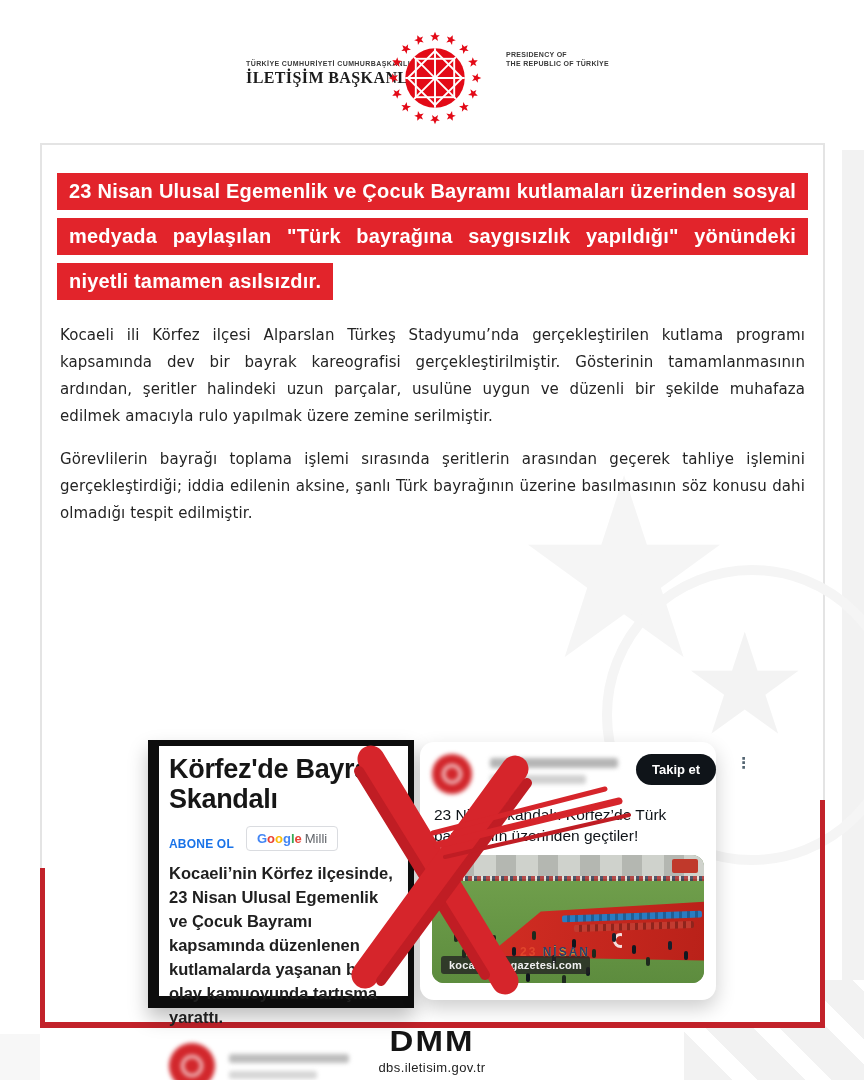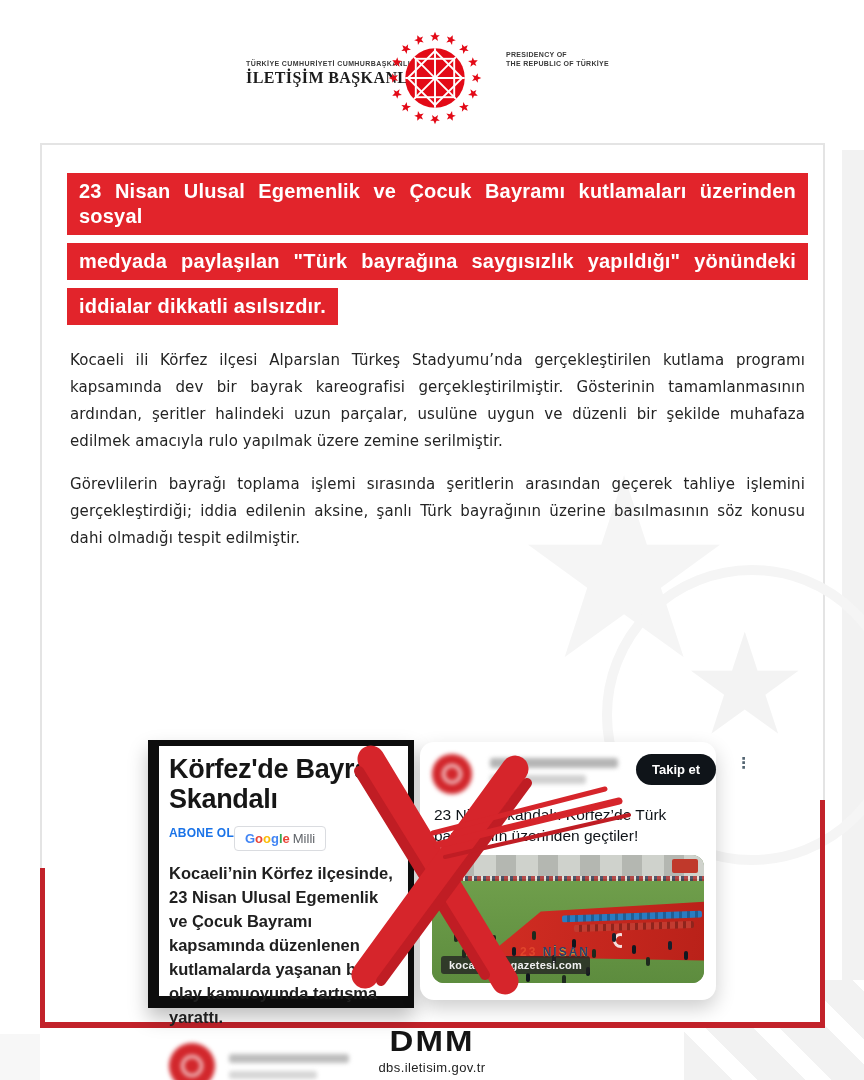--- a/index.html
+++ b/index.html
@@ -35,21 +35,21 @@
     position:absolute; left:40px; top:143px; width:785px; height:885px;
     background:#fff; border:2px solid #e4e4e4; z-index:1;
   }
   .acc-b { position:absolute; left:-2px; right:-2px; bottom:-2px; height:6px; background:#c2222a; }
   .acc-l { position:absolute; left:-2px; width:5px; top:723px; bottom:-2px; background:#c2222a; }
   .acc-r { position:absolute; right:-2px; width:5px; top:655px; bottom:-2px; background:#c2222a; }
   .watermark-star { position:absolute; color:#f5f5f5; z-index:0; line-height:1; user-select:none; }
   .wm1 { font-size:250px; left:470px; top:300px; }
   .wm2 { font-size:140px; left:640px; top:470px; color:#f3f3f3; }
   .wm-circle { position:absolute; left:560px; top:420px; width:300px; height:300px; border:10px solid #f5f5f5; border-radius:50%; z-index:0; }
-  .box-inner { position:relative; z-index:2; padding:28px 15px 0 25px; }
+  .box-inner { position:relative; z-index:2; padding:28px 15px 0 15px; }
   
   .claim-line {
     background:#e2242b; color:#fff; font-weight:700; font-size:20px;
     padding:6px 12px; margin-bottom:8px; letter-spacing:.2px; line-height:25px;
   }
   .claim-just { text-align:justify; text-align-last:justify; }
   .claim-short { display:inline-block; }
   
   .paras { padding:14px 3px 0 3px; }
   .para {
@@ -59,21 +59,21 @@
   }
   
   .news-card {
     position:absolute; left:106px; top:595px; width:266px; height:268px;
     background:#fff; border-style:solid; border-color:#0d0d0d;
     border-width:6px 6px 12px 11px; z-index:3;
     box-shadow:0 10px 18px rgba(0,0,0,.25);
   }
   .news-pad { padding:8px 10px; }
   .news-headline { font-size:27px; font-weight:800; color:#161616; line-height:30px; letter-spacing:-.3px; }
-  .news-sub-row { display:flex; align-items:flex-start; margin:12px 0 10px 0; }
+  .news-sub-row { display:flex; align-items:flex-end; gap:12px; margin:12px 0 10px 0; }
   .abone { color:#1a73e8; font-size:12px; font-weight:700; letter-spacing:.2px; cursor:pointer; }
   .gnews-chip { display:inline-flex; align-items:center; border:1px solid #dadce0; border-radius:4px; padding:4px 10px; background:#fff; font-size:13px; font-weight:700; cursor:pointer; }
   .gl0,.gl3 { color:#4285F4; } .gl1,.gl5 { color:#EA4335; } .gl2 { color:#FBBC05; } .gl4 { color:#34A853; }
   .gnews-news { color:#5f6368; font-weight:400; margin-left:3px; }
   .news-body { font-size:16.5px; font-weight:700; color:#202020; line-height:24px; }
   .news-author { display:flex; align-items:center; gap:14px; margin-top:14px; }
   .news-avatar { width:46px; height:46px; border-radius:50%; background:#d2272c; filter:blur(2px); position:relative; flex:0 0 auto; }
   .news-avatar::after { content:""; position:absolute; inset:12px; border-radius:50%; border:3px solid #fff; opacity:.8; }
   .blur-bars .bar1 { width:120px; height:9px; background:#bdbdbd; border-radius:3px; filter:blur(2px); margin-bottom:8px; }
   .blur-bars .bar2 { width:88px; height:8px; background:#d6d6d6; border-radius:3px; filter:blur(2px); }
@@ -177,21 +177,21 @@
 
 <div class="box">
   <div class="watermark-star wm1">★</div>
   <div class="watermark-star wm2">★</div>
   <div class="wm-circle"></div>
 
   <div class="box-inner">
     <div>
       <div class="claim-line claim-just">23 Nisan Ulusal Egemenlik ve Çocuk Bayramı kutlamaları üzerinden sosyal</div>
       <div class="claim-line claim-just">medyada paylaşılan "Türk bayrağına saygısızlık yapıldığı" yönündeki</div>
-      <div class="claim-line claim-short">iddialar dikkatli asılsızdır.</div>
+      <div class="claim-line claim-short">niyetli tamamen asılsızdır.</div>
     </div>
 
     <div class="paras">
       <p class="para">Kocaeli ili Körfez ilçesi Alparslan Türkeş Stadyumu’nda gerçekleştirilen kutlama programı kapsamında dev bir bayrak kareografisi gerçekleştirilmiştir. Gösterinin tamamlanmasının ardından, şeritler halindeki uzun parçalar, usulüne uygun ve düzenli bir şekilde muhafaza edilmek amacıyla rulo yapılmak üzere zemine serilmiştir.</p>
       <p class="para">Görevlilerin bayrağı toplama işlemi sırasında şeritlerin arasından geçerek tahliye işlemini gerçekleştirdiği; iddia edilenin aksine, şanlı Türk bayrağının üzerine basılmasının söz konusu dahi olmadığı tespit edilmiştir.</p>
     </div>
   </div>
 
   <div class="news-card">
     <div class="news-pad">

